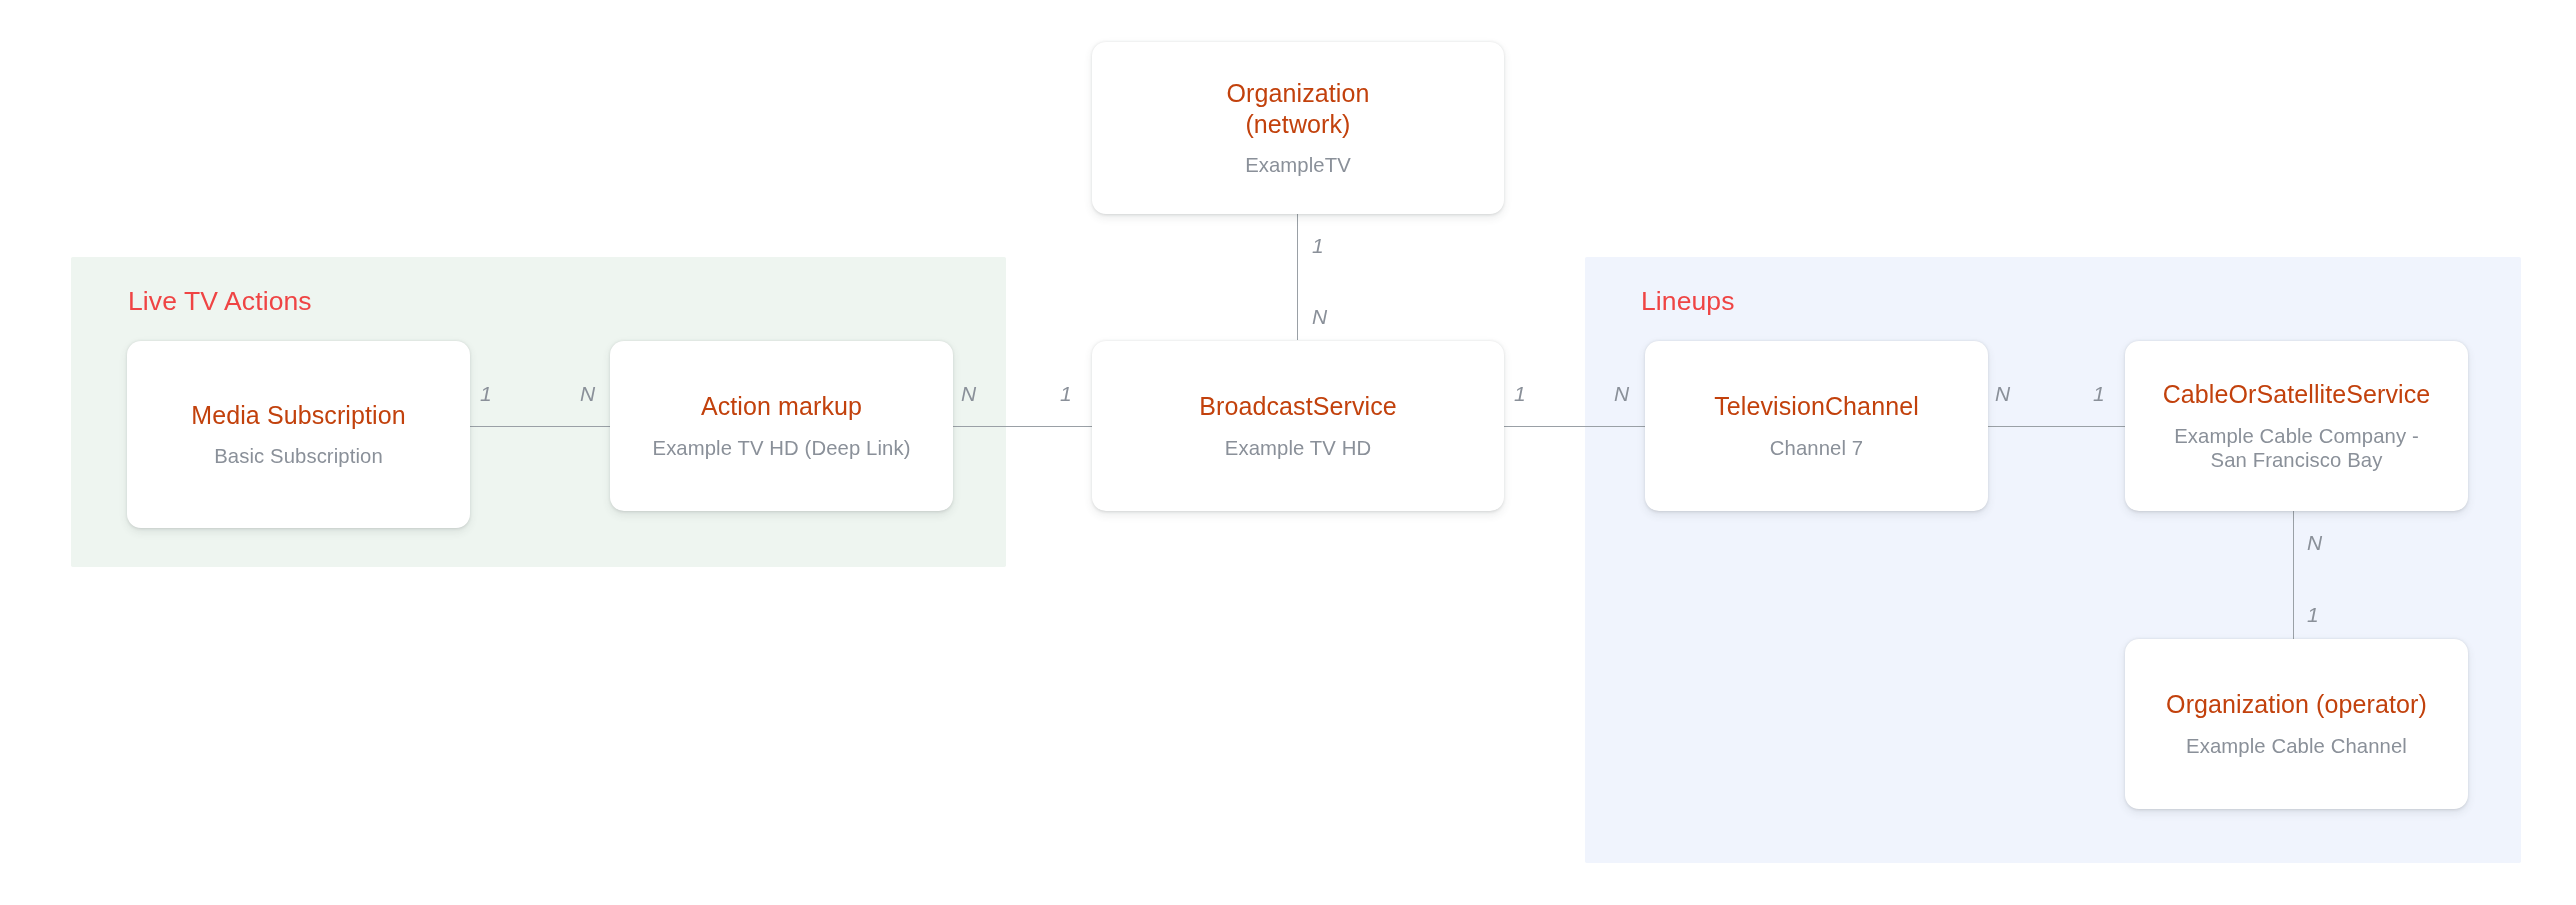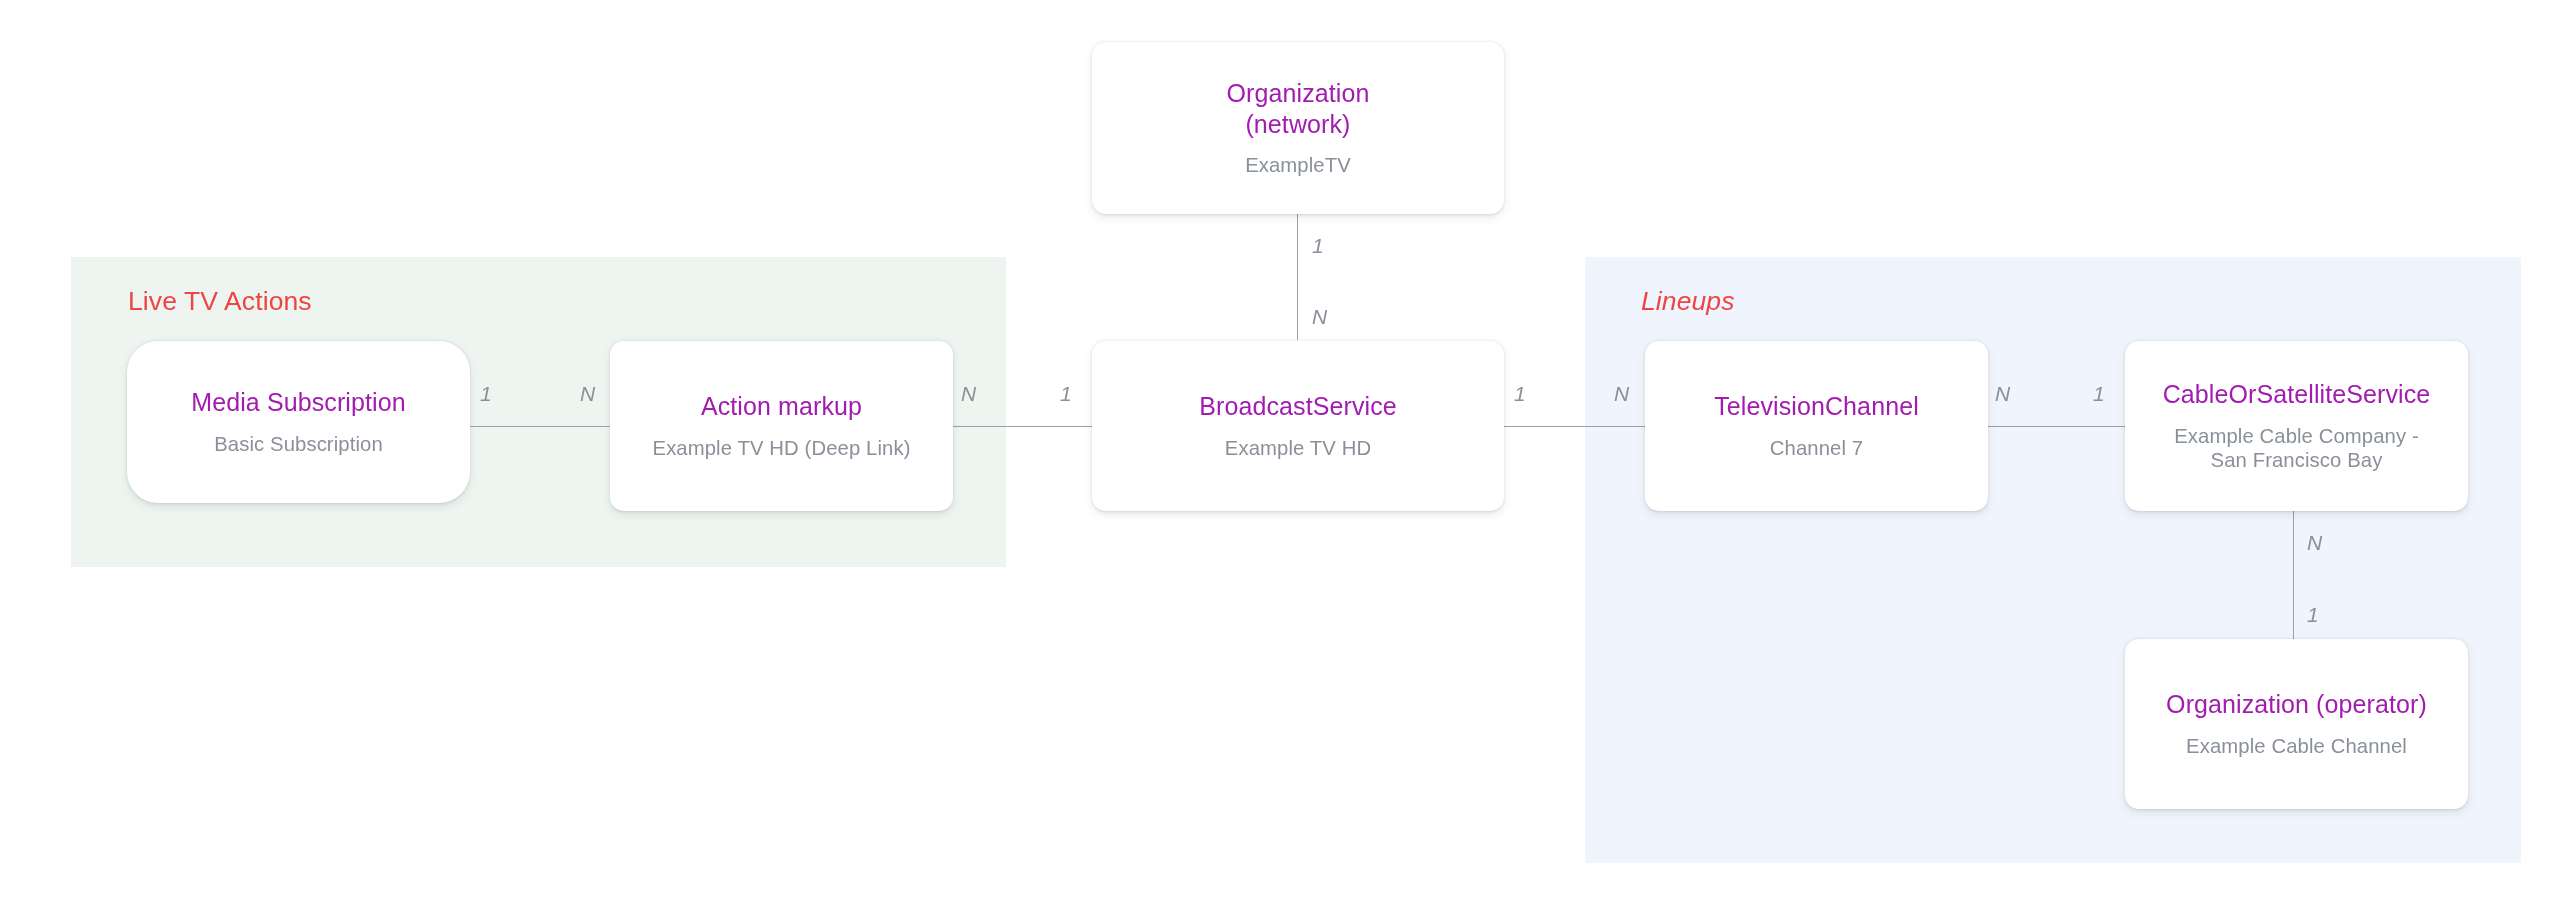--- a/index.html
+++ b/index.html
@@ -47,21 +47,21 @@
     flex-direction: column;
     align-items: center;
     justify-content: center;
     text-align: center;
     padding: 8.8px 12.4px;
     z-index: 5;
   }
   .node-title {
     font-size: 25px;
     line-height: 1.22;
-    color: #a21caf;
+    color: #c2410c;
     font-weight: 400;
     letter-spacing: 0.1px;
     white-space: pre-line;
   }
   .node-subtitle {
     font-size: 20.3px;
     line-height: 1.22;
     color: #8a9099;
     font-weight: 400;
     margin-top: 14px;
@@ -93,21 +93,21 @@
 </style>
 </head>
 <body>
 
 <div id="canvas">
 
   <div class="panel" style="left:71px; top:257px; width:935px; height:310px; background:#eef5f0;"></div>
   <div class="panel-title" style="left:128px; top:286px;">Live TV Actions</div>
 
   <div class="panel" style="left:1585px; top:257px; width:936px; height:606px; background:#f0f4fd;"></div>
-  <div class="panel-title" style="left:1641px; top:286px;font-style:italic;">Lineups</div>
+  <div class="panel-title" style="left:1641px; top:286px;">Lineups</div>
 
   <div class="edge-v" style="left:1297px; top:213px; height:127px;"></div>
   <div class="card-lbl" style="left:1312px; top:234px;">1</div>
   <div class="card-lbl" style="left:1312px; top:305px;">N</div>
 
   <div class="edge-h" style="left:466px; top:426px; width:149px;"></div>
   <div class="card-lbl" style="left:480px; top:382px;">1</div>
   <div class="card-lbl" style="left:580px; top:382px;">N</div>
 
   <div class="edge-h" style="left:950px; top:426px; width:145px;"></div>
@@ -125,21 +125,21 @@
   <div class="edge-v" style="left:2293px; top:510px; height:129px;"></div>
   <div class="card-lbl" style="left:2307px; top:531px;">N</div>
   <div class="card-lbl" style="left:2307px; top:603px;">1</div>
 
   <div class="node" style="left:1092px; top:42px; width:412px; height:172px;">
     <div class="node-title">Organization
 (network)</div>
     <div class="node-subtitle">ExampleTV</div>
   </div>
 
-  <div class="node" style="left:127px; top:341px; width:343px; height:162px;border-radius:31px;">
+  <div class="node" style="left:127px; top:341px; width:343px; height:187px;">
     <div class="node-title">Media Subscription</div>
     <div class="node-subtitle">Basic Subscription</div>
   </div>
 
   <div class="node" style="left:610px; top:341px; width:343px; height:170px;">
     <div class="node-title">Action markup</div>
     <div class="node-subtitle">Example TV HD (Deep Link)</div>
   </div>
 
   <div class="node" style="left:1092px; top:341px; width:412px; height:170px;">

